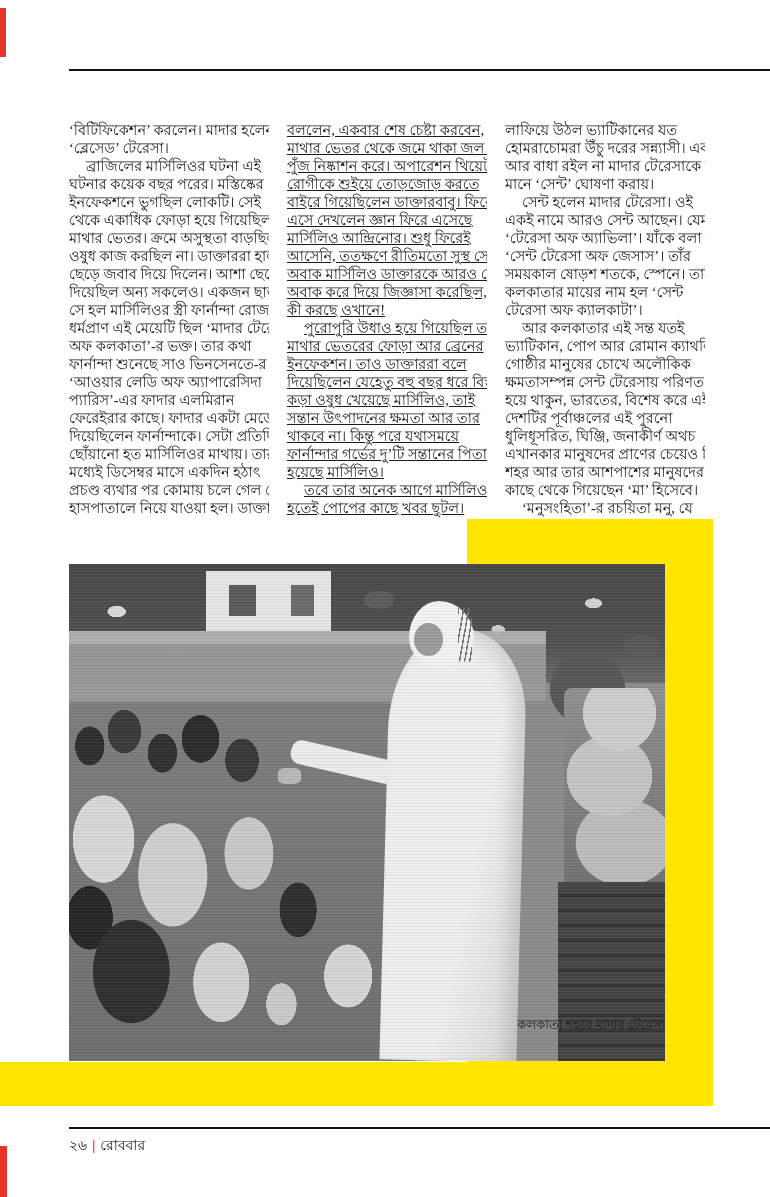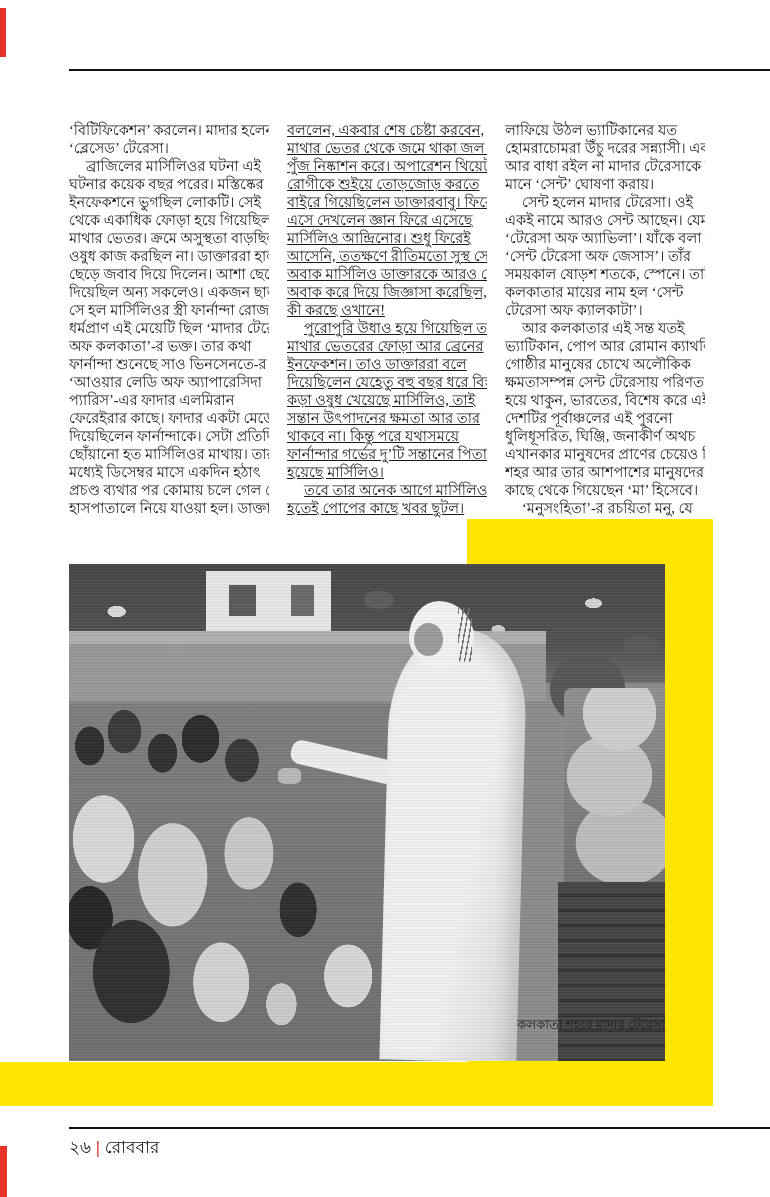--- a/index.html
+++ b/index.html
@@ -90,21 +90,21 @@
       radial-gradient(60% 30% at 55% 12%,#cdcdcd 0 60%,transparent 61%),
       radial-gradient(70% 32% at 45% 42%,#c4c4c4 0 60%,transparent 61%),
       radial-gradient(80% 34% at 60% 74%,#bcbcbc 0 60%,transparent 61%),
       linear-gradient(180deg,#8f8f8f,#707070);}
   .ph-cart{right:0;top:64%;width:18%;height:36%;
     background:repeating-linear-gradient(180deg,#454545 0 12px,#323232 12px 15px);}
   .ph-grain{left:0;top:0;width:100%;height:100%;
     background:repeating-linear-gradient(0deg,rgba(255,255,255,.05) 0 1px,transparent 1px 2px,rgba(0,0,0,.05) 2px 3px);}
   
   .caption{position:absolute;right:105px;top:1015px;font-size:13px;color:#1f1f1f;}
-  .footer{position:absolute;left:69px;top:1134px;font-size:17px;color:#151515;}
+  .footer{position:absolute;left:69px;top:1134px;font-size:14px;color:#151515;}
   .footer .sep{color:var(--separator-red,#D8231C);padding:0 5px;font-weight:bold;}
 </style>
 </head>
 <body>
 
 <div class="bleed bleed-top"></div>
 <div class="bleed bleed-bottom"></div>
 
 <div class="rule rule-top"></div>
 

